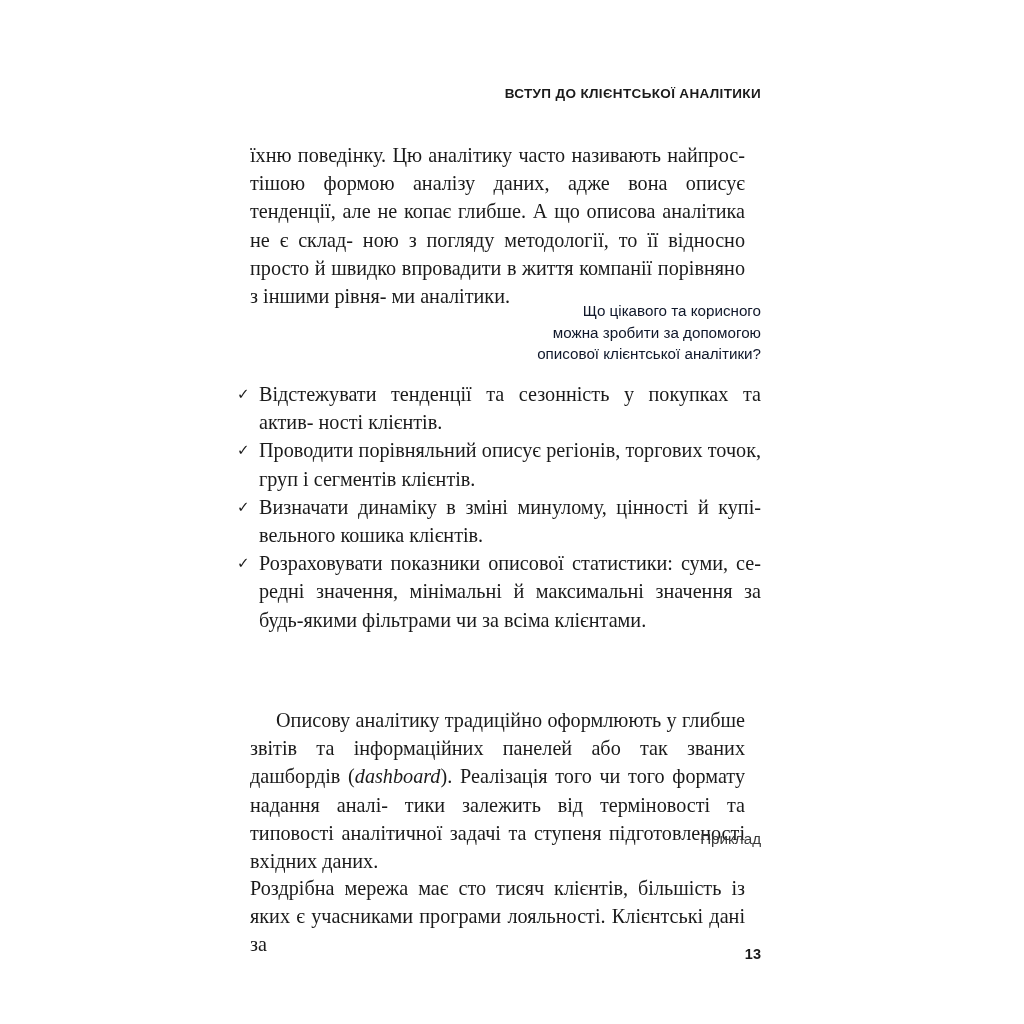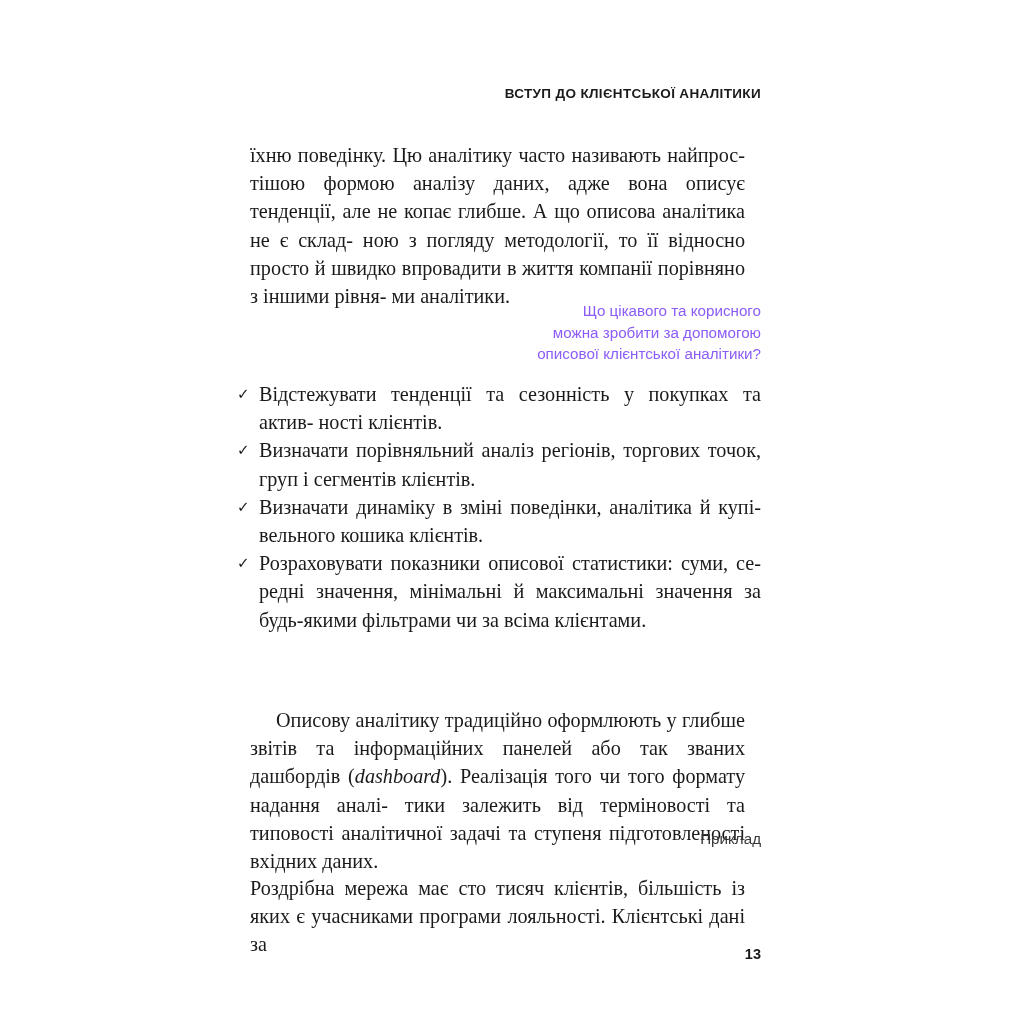--- a/index.html
+++ b/index.html
@@ -65,21 +65,21 @@
   
   p.body-par:last-child { margin-bottom: 0; }
 
   
   .callout {
     top: 300px;
     text-align: right;
     font-family: "Liberation Sans", "DejaVu Sans", sans-serif;
     font-size: 15.2px;
     line-height: 21.5px;
-    color: #8b5cf6;
+    color: #0f172a;
   }
   .callout .cl { display: block; }
 
   
   .check-list {
     top: 380px;
     list-style: none;
     margin: 0;
     padding: 0;
   }
@@ -160,28 +160,28 @@
     <li>
       <span class="tick">✓</span>
       <span class="li-text">
         <span>Відстежувати тенденції та сезонність у покупках та актив-</span>
         <span>ності клієнтів.</span>
       </span>
     </li>
     <li>
       <span class="tick">✓</span>
       <span class="li-text">
-        <span>Визначати порівняльний аналіз регіонів, торгових точок,</span>
+        <span>Проводити порівняльний описує регіонів, торгових точок,</span>
         <span>груп і сегментів клієнтів.</span>
       </span>
     </li>
     <li>
       <span class="tick">✓</span>
       <span class="li-text">
-        <span>Визначати динаміку в зміні поведінки, аналітика й купі-</span>
+        <span>Визначати динаміку в зміні минулому, цінності й купі-</span>
         <span>вельного кошика клієнтів.</span>
       </span>
     </li>
     <li>
       <span class="tick">✓</span>
       <span class="li-text">
         <span>Розраховувати показники описової статистики: суми, се-</span>
         <span>редні значення, мінімальні й максимальні значення за</span>
         <span>будь-якими фільтрами чи за всіма клієнтами.</span>
       </span>

